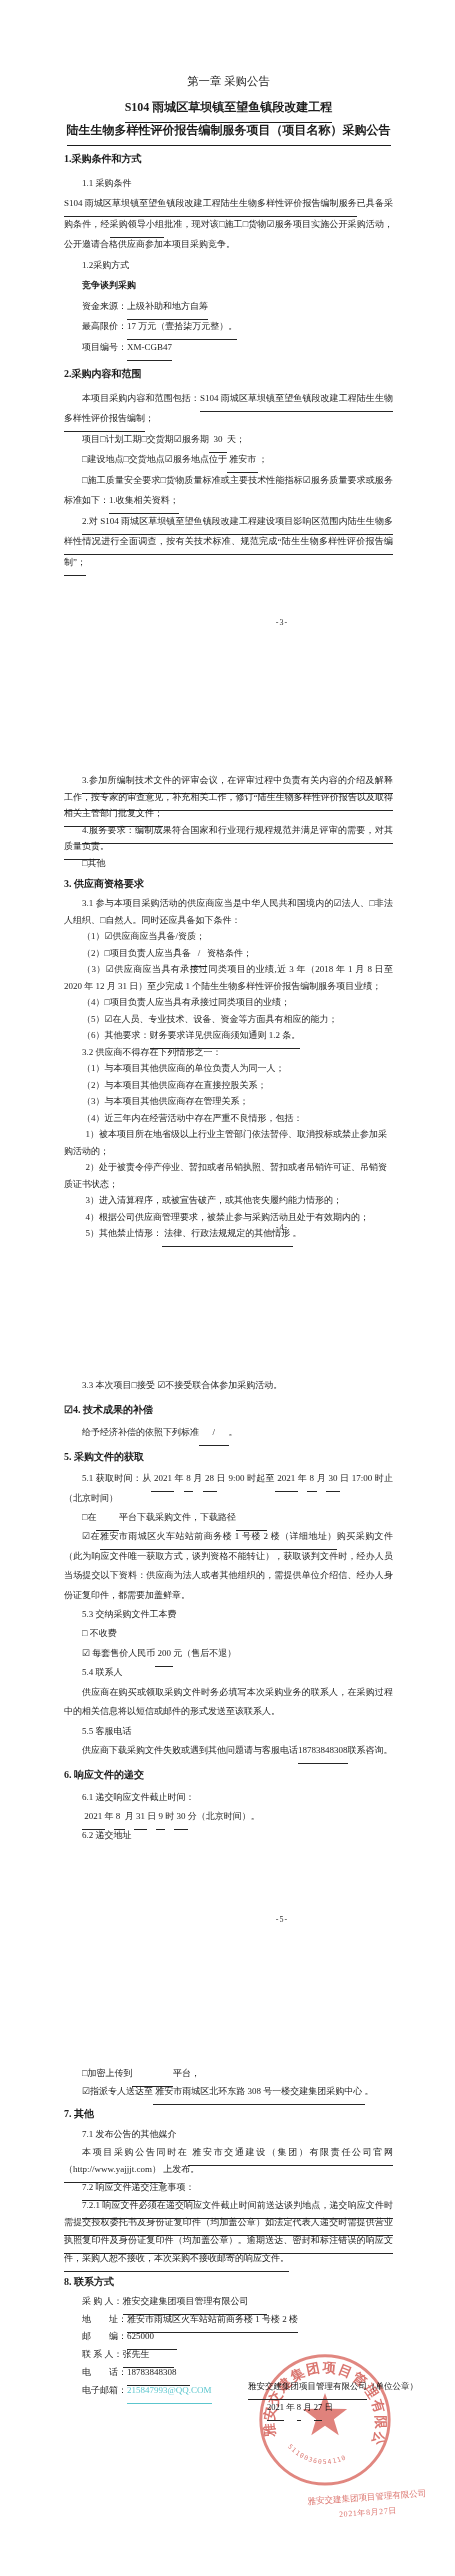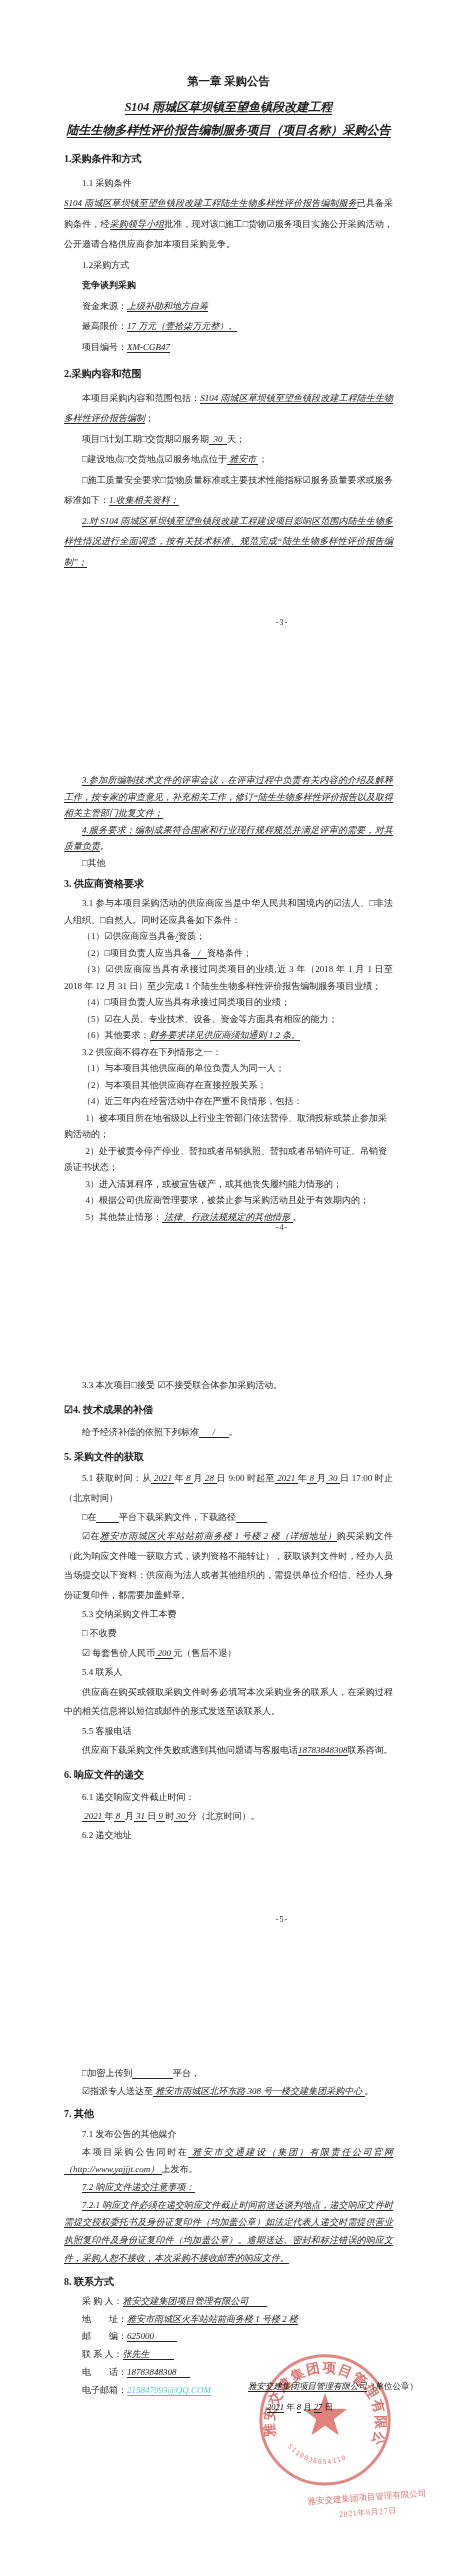--- a/index.html
+++ b/index.html
@@ -5,30 +5,30 @@
 <style>
   html,body{margin:0;padding:0;background:#e9e9e9;}
   #canvas{position:relative;width:456px;height:2576px;margin:0 auto;background:#ffffff;
           font-family:"Liberation Serif","DejaVu Serif",serif;color:#1d1d1d;overflow:hidden;}
   .pg{position:absolute;left:64px;width:329px;}
   #page-1{top:72px;} #page-2{top:772px;} #page-3{top:1376px;} #page-4{top:2065px;}
   .pg p{margin:0;font-size:9px;line-height:20.5px;text-align:justify;text-justify:inter-ideograph;}
   #page-2 p{line-height:16.5px;}
   #page-3 p{line-height:19.4px;}
   #page-4 p{line-height:17.7px;}
-  p.c1{text-align:center;font-weight:700;font-size:11.4px;line-height:19.4px;margin-bottom:4.6px;}
+  p.c1{text-align:center;font-weight:400;font-size:11.4px;line-height:19.4px;margin-bottom:4.6px;}
   p.t{text-align:center;font-weight:700;font-size:12px;line-height:23px;}
   p.t .u{border-bottom:1.1px solid #1d1d1d;}
   p.h{font-weight:700;font-size:10px;line-height:18px;margin-top:8px;margin-bottom:4.6px;text-align:left;}
   #page-2 p.h,#page-3 p.h,#page-4 p.h{margin-top:5px;margin-bottom:2.8px;}
   p.i{text-indent:2em;text-align:left;}
   p.i2{text-indent:2.4em;text-align:left;}
   p.j{text-indent:2em;}
   p.jn{text-indent:0;}
-  .u{border-bottom:0.6px solid #262626;padding-bottom:0;font-style:italic;}
+  .u{border-bottom:0.6px solid #262626;padding-bottom:8px;}
   .bold{font-weight:700;}
   .cyan{color:#5cc6ce;border-bottom-color:#5cc6ce;}
   .footer{position:absolute;left:0;width:456px;box-sizing:border-box;padding-left:108px;
           text-align:center;font-size:8px;letter-spacing:1.1px;color:#2e2e2e;}
   #stamp-svg{position:absolute;top:2349px;left:255px;width:140px;height:144px;opacity:.82;}
   #seal-company-line{position:absolute;top:2380px;left:248px;width:171px;font-size:8.5px;line-height:12.5px;color:#111;}
   #seal-date-line{position:absolute;top:2402px;left:267px;font-size:8.5px;color:#111;}
   #red-overprint{position:absolute;top:2490px;left:305px;width:125px;text-align:center;color:#d4544c;
                  font-size:8.5px;line-height:15.4px;opacity:.8;transform:rotate(-4deg);}
   #red-overprint .op-date{font-size:8px;letter-spacing:0.6px;}
@@ -58,27 +58,28 @@
         <p class="j"><span class="u">2.对 S104 雨城区草坝镇至望鱼镇段改建工程建设项目影响区范围内陆生生物多样性情况进行全面调查，按有关技术标准、规范完成“陆生生物多样性评价报告编制”；</span></p>
       </div>
       <div class="pg" id="page-2">
         <p class="j"><span class="u">3.参加所编制技术文件的评审会议，在评审过程中负责有关内容的介绍及解释工作，按专家的审查意见，补充相关工作，修订“陆生生物多样性评价报告以及取得相关主管部门批复文件；</span></p>
         <p class="j"><span class="u">4.服务要求：编制成果符合国家和行业现行规程规范并满足评审的需要，对其质量负责</span><span>。</span></p>
         <p class="i"><span>□其他</span></p>
         <p class="h"><span>3. 供应商资格要求</span></p>
         <p class="j"><span>3.1 参与本项目采购活动的供应商应当是中华人民共和国境内的☑法人、□非法人组织、□自然人。同时还应具备如下条件：</span></p>
         <p class="i"><span>（1）☑供应商应当具备</span><span class="u">/</span><span>资质；</span></p>
         <p class="i"><span>（2）□项目负责人应当具备</span><span class="u">&nbsp;&nbsp;&nbsp;/&nbsp;&nbsp;&nbsp;</span><span>资格条件；</span></p>
-        <p class="j"><span>（3）☑供应商应当具有承接过同类项目的业绩,近 3 年（2018 年 1 月 1 日至 2018 年 12 月 31 日）至少完成 1 个陆生生物多样性评价报告编制服务项目业绩；</span></p>
+        <p class="j"><span>（3）☑供应商应当具有承接过同类项目的业绩,近 3 年（2018 年 1 月 8 日至 2020 年 12 月 31 日）至少完成 1 个陆生生物多样性评价报告编制服务项目业绩；</span></p>
         <p class="i"><span>（4）□项目负责人应当具有承接过同类项目的业绩；</span></p>
         <p class="i"><span>（5）☑在人员、专业技术、设备、资金等方面具有相应的能力；</span></p>
         <p class="i"><span>（6）其他要求：</span><span class="u">财务要求详见供应商须知通则 1.2 条。</span></p>
         <p class="i"><span>3.2 供应商不得存在下列情形之一：</span></p>
         <p class="i"><span>（1）与本项目其他供应商的单位负责人为同一人；</span></p>
         <p class="i"><span>（2）与本项目其他供应商存在直接控股关系；</span></p>
+        <p class="i"><span>（3）与本项目其他供应商存在管理关系；</span></p>
         <p class="i"><span>（4）近三年内在经营活动中存在严重不良情形，包括：</span></p>
         <p class="i2"><span>1）被本项目所在地省级以上行业主管部门依法暂停、取消投标或禁止参加采购活动的；</span></p>
         <p class="i2"><span>2）处于被责令停产停业、暂扣或者吊销执照、暂扣或者吊销许可证、吊销资质证书状态；</span></p>
         <p class="i2"><span>3）进入清算程序，或被宣告破产，或其他丧失履约能力情形的；</span></p>
         <p class="i2"><span>4）根据公司供应商管理要求，被禁止参与采购活动且处于有效期内的；</span></p>
         <p class="i2"><span>5）其他禁止情形：</span><span class="u">&nbsp;法律、行政法规规定的其他情形&nbsp;</span><span>。</span></p>
       </div>
       <div class="pg" id="page-3">
         <p class="i"><span>3.3 本次项目□接受 ☑不接受联合体参加采购活动。</span></p>
         <p class="h"><span>☑4. 技术成果的补偿</span></p>

